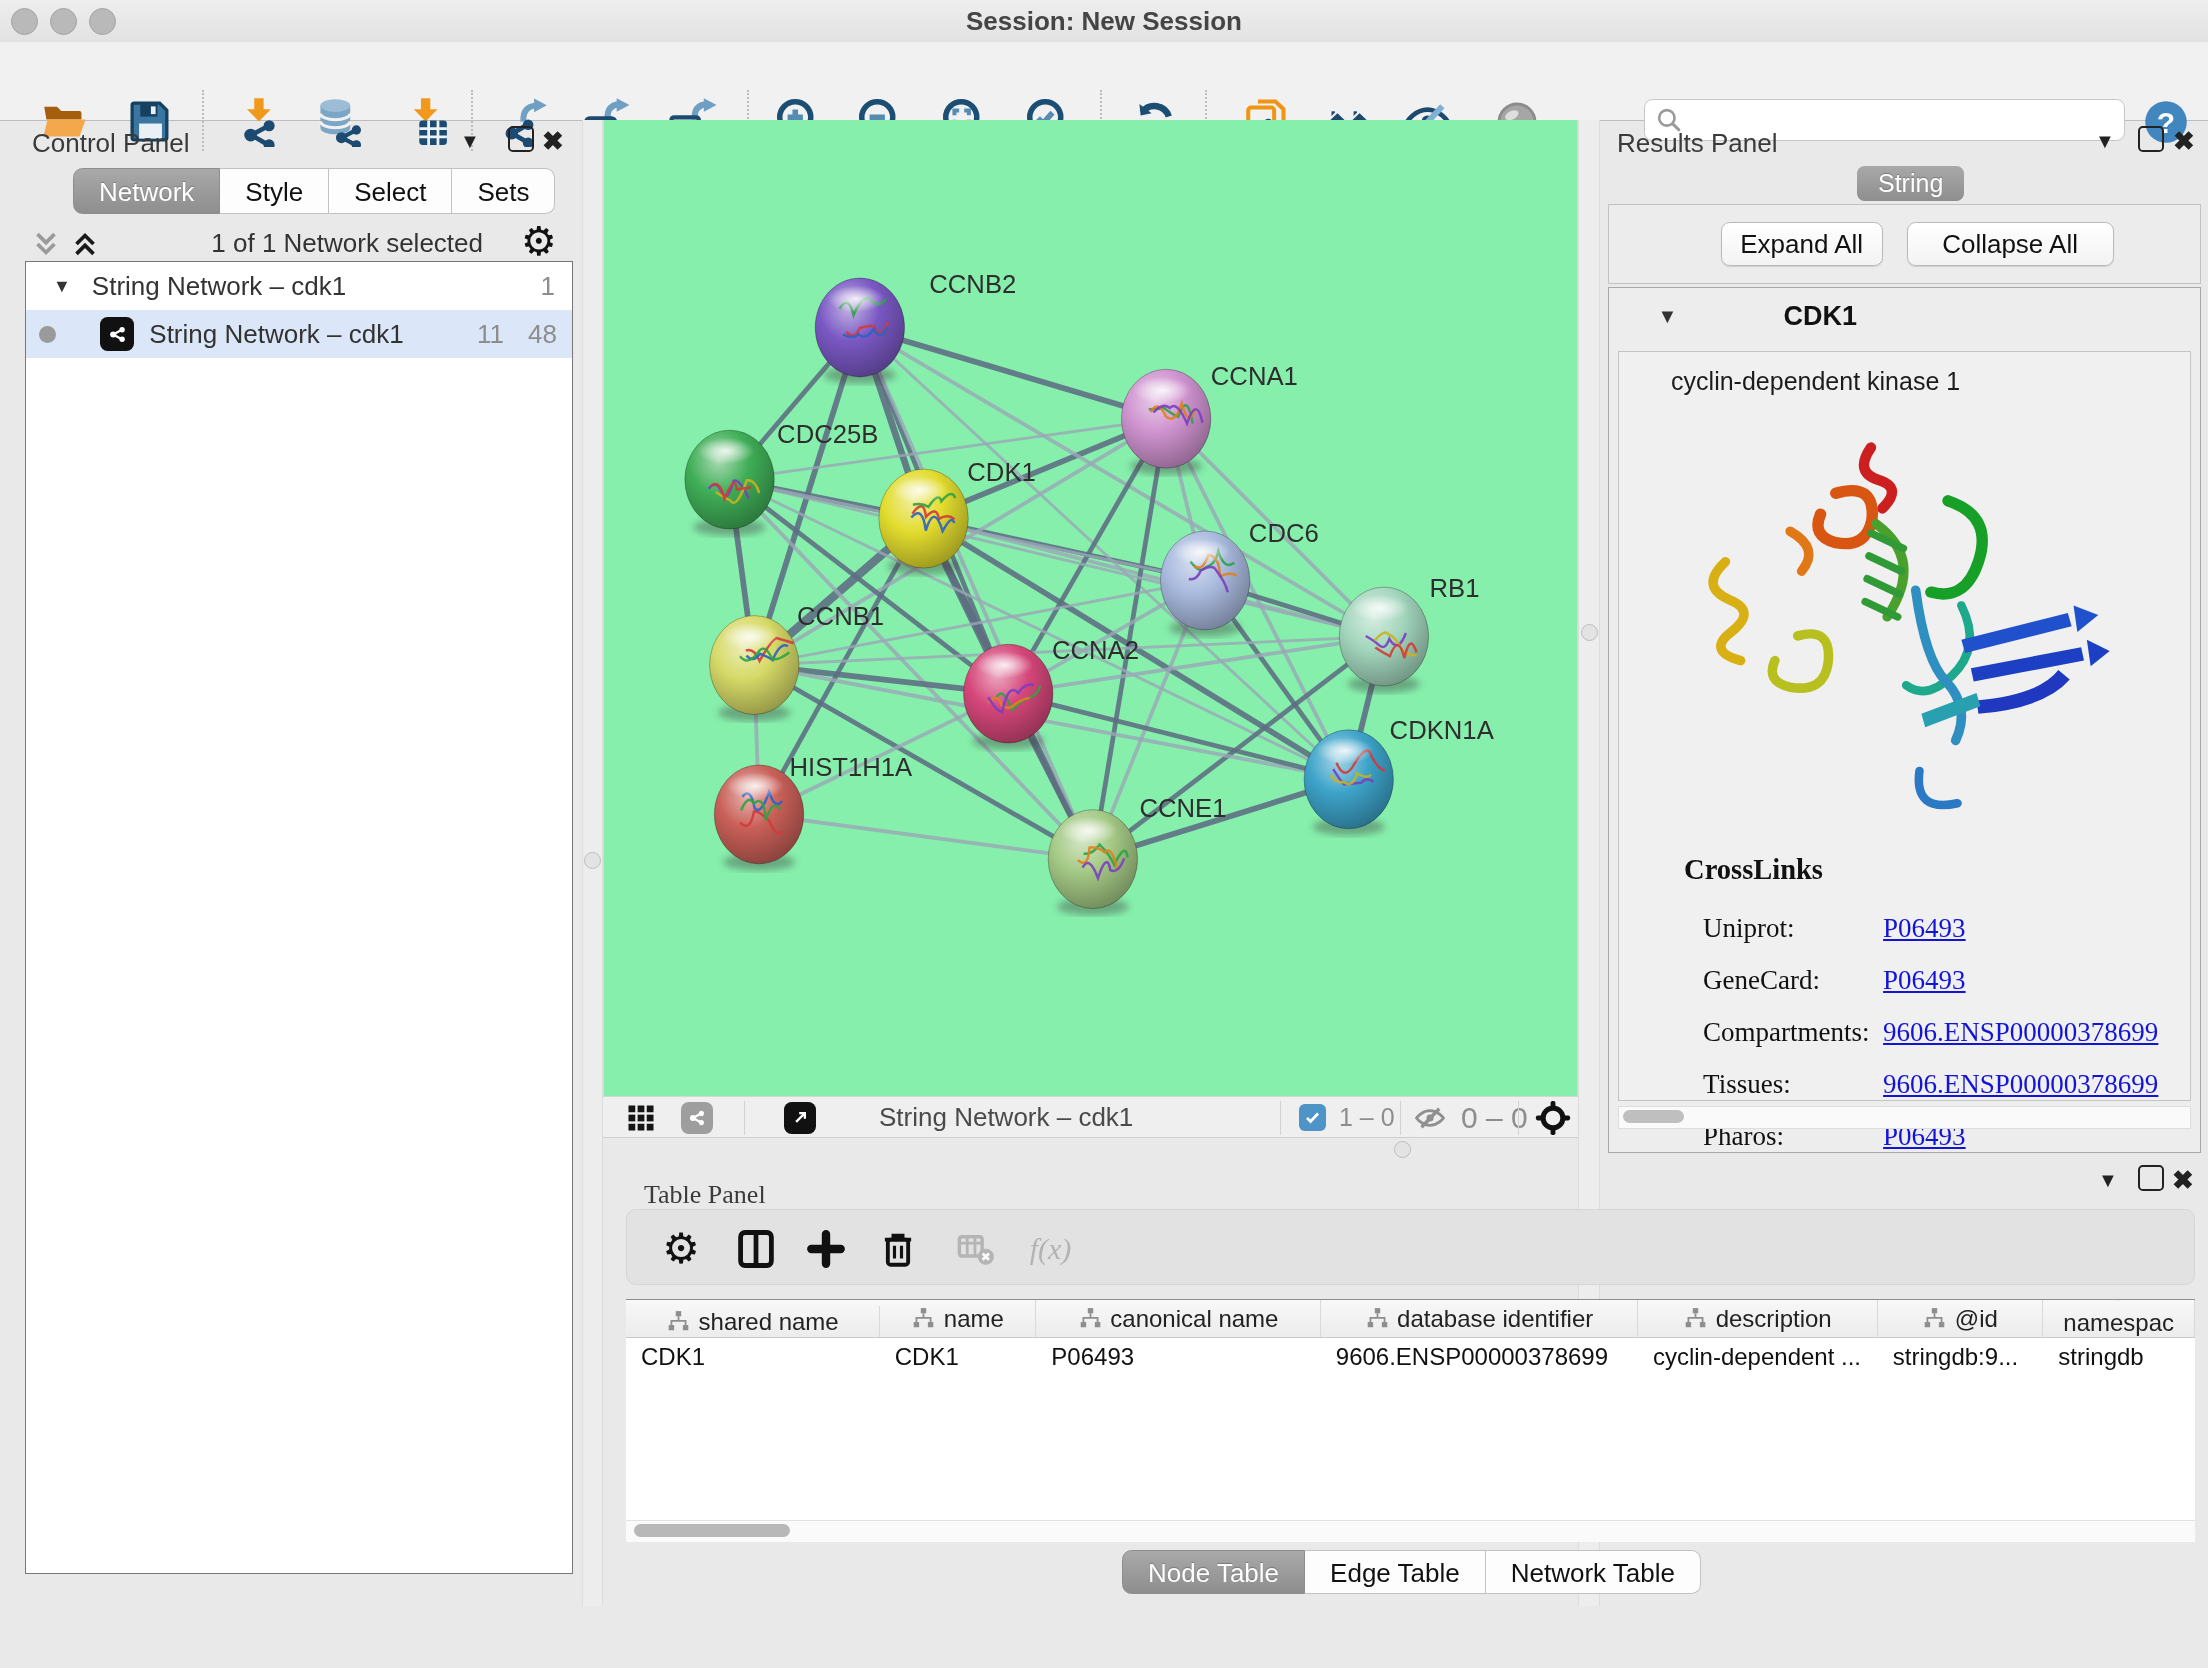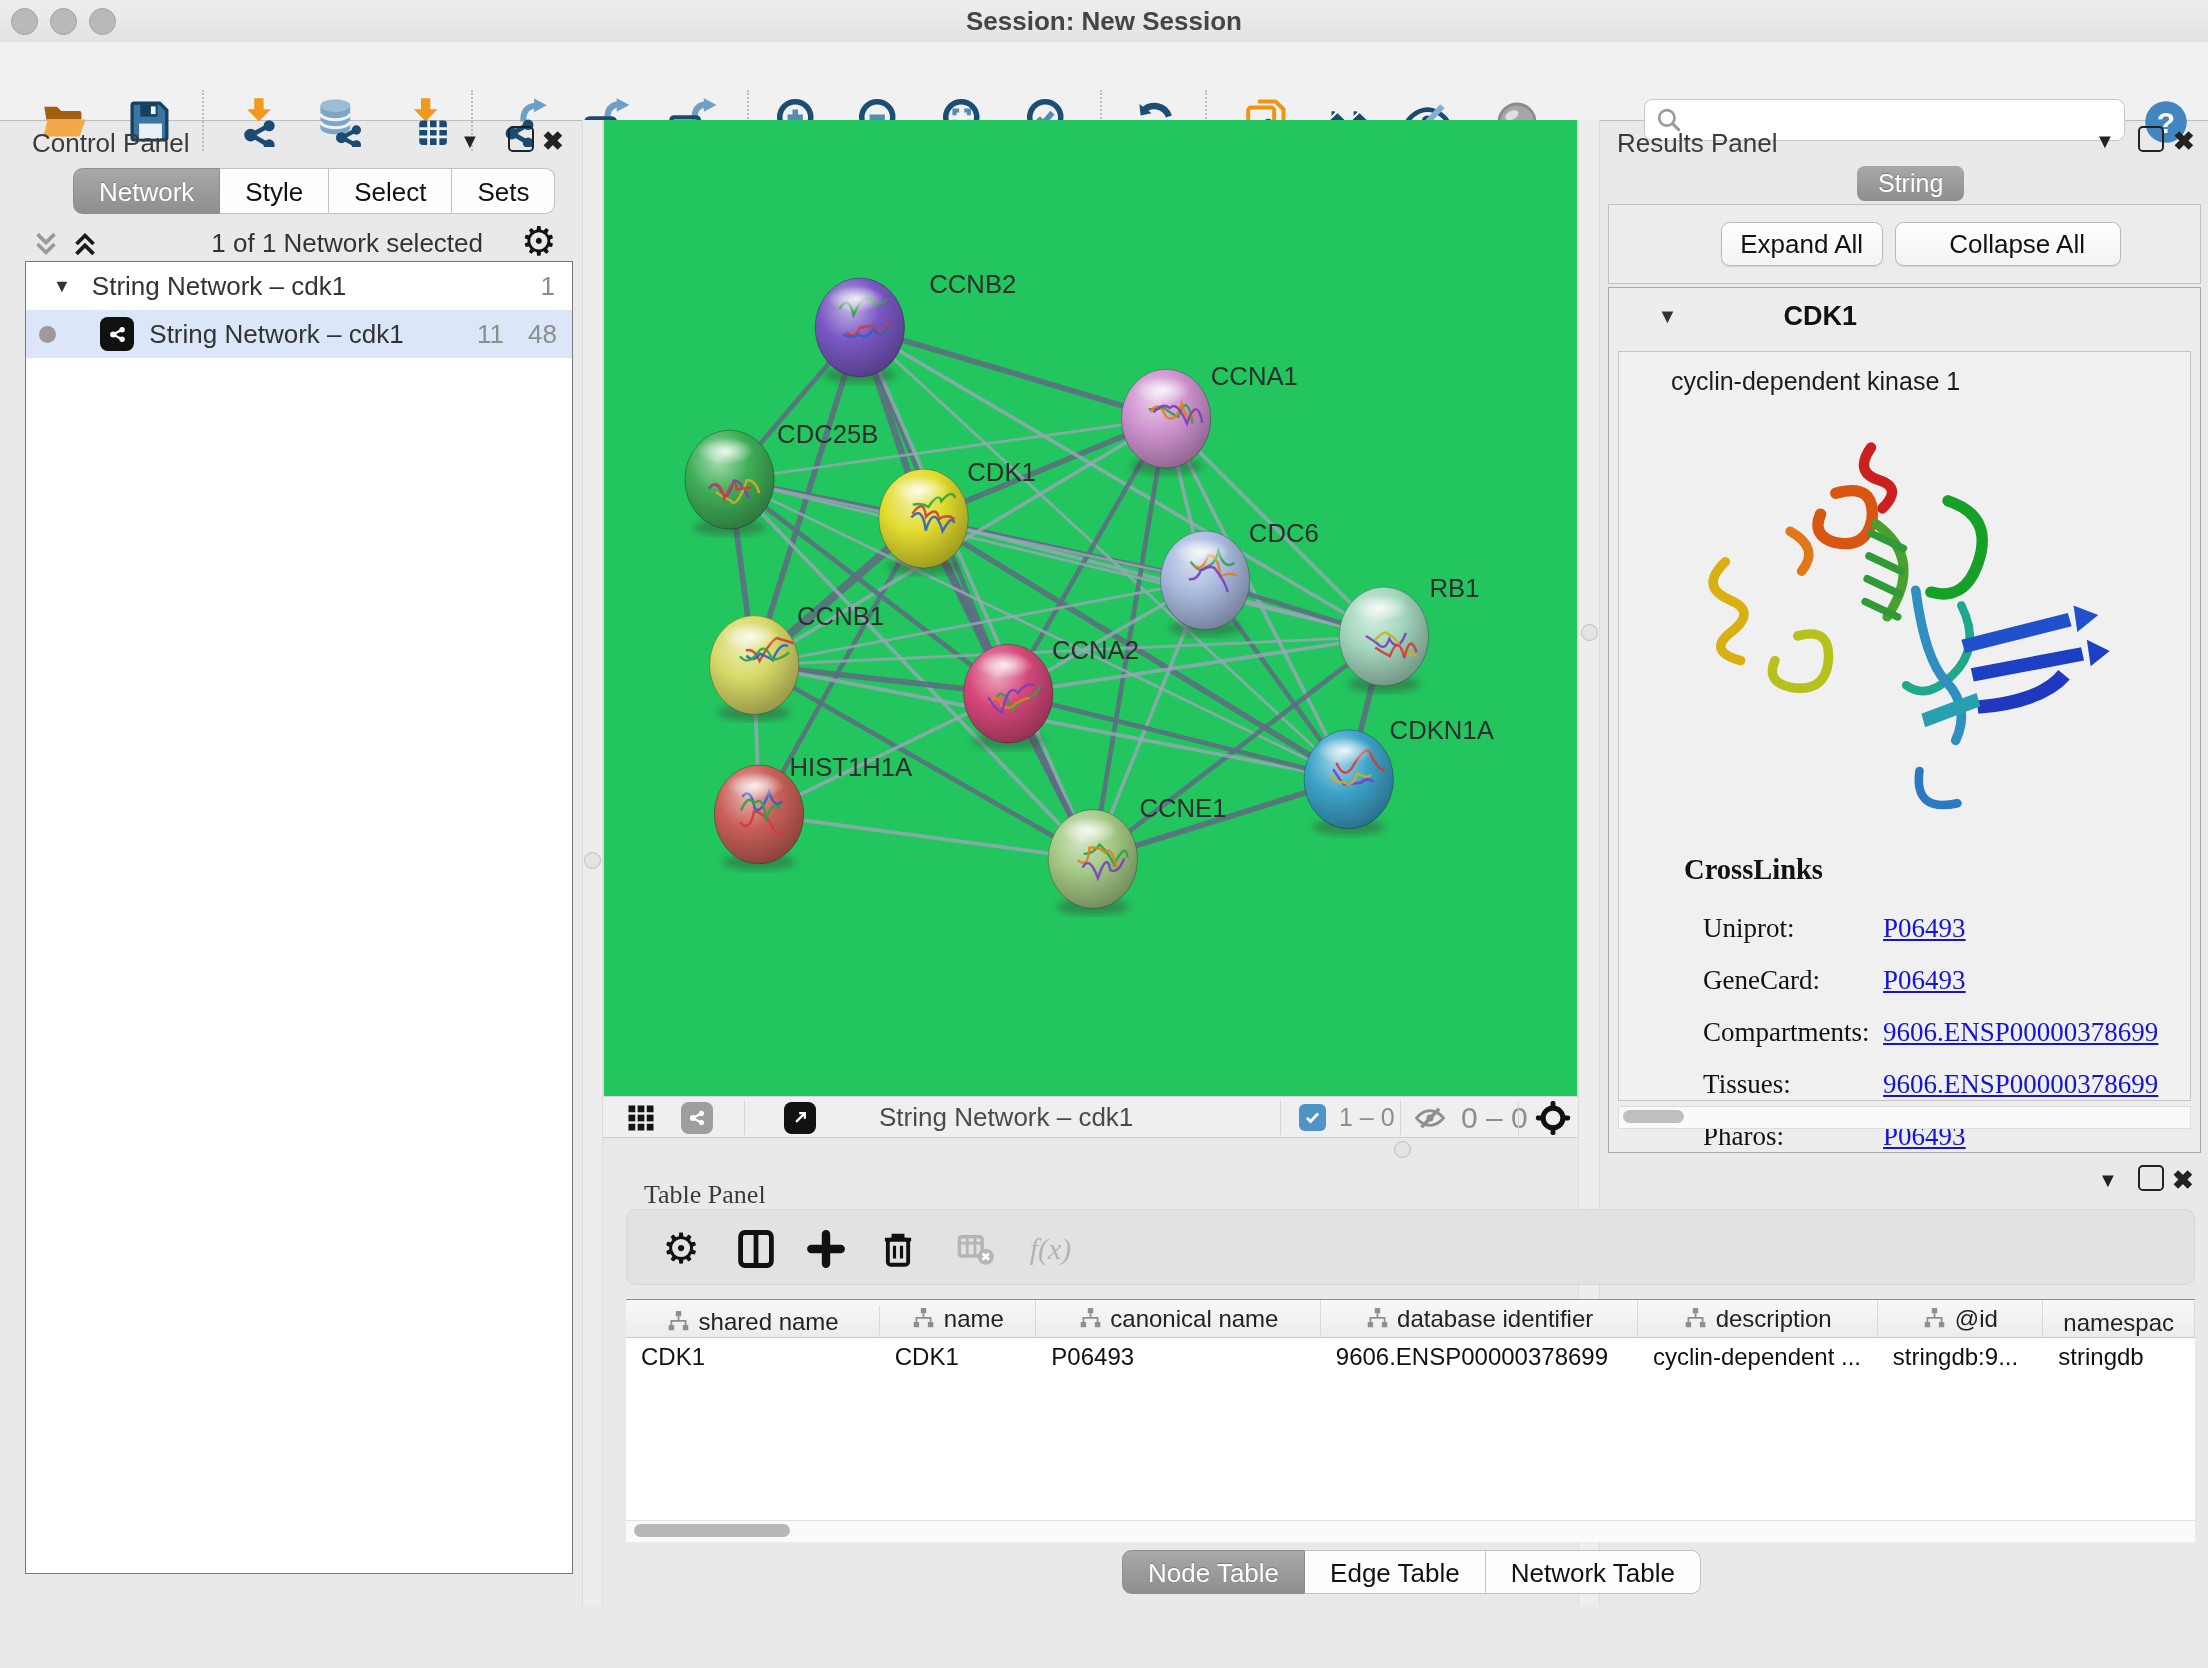--- a/index.html
+++ b/index.html
@@ -27,21 +27,21 @@
             padding:0 25px;font-size:26px;color:#111;cursor:pointer;box-sizing:border-box;}
   .seg .tab:first-child{border-left:1px solid #c2c2c2;border-radius:9.5px 0 0 9.5px;}
   .seg .tab:last-child{border-radius:0 9.5px 9.5px 0;}
   .seg .tab.sel{background:linear-gradient(#a9a9a9,#8e8e8e);color:#fff;text-shadow:0 -1px 1px rgba(0,0,0,.25);border-color:#8e8e8e;}
   .treebox{background:#fff;border:1.9px solid #787878;box-sizing:border-box;}
   .trow{position:relative;height:48px;display:flex;align-items:center;}
   .trow.sel{background:#dbe7f8;}
   .gray{color:#8d8d8d;}
   .sharechip{width:34px;height:34px;border-radius:7.6px;background:#111;display:flex;align-items:center;justify-content:center;}
   
-  .canvas{left:603px;top:120px;width:975px;height:976px;background:#22c55e;border-left:1px solid #d8d8d8;border-right:1px solid #d8d8d8;box-sizing:border-box;}
+  .canvas{left:603px;top:120px;width:975px;height:976px;background:#86efac;border-left:1px solid #d8d8d8;border-right:1px solid #d8d8d8;box-sizing:border-box;}
   .netbar{left:603px;top:1096px;width:975px;height:42px;background:#efefef;border-top:1.9px solid #d5d5d5;border-bottom:1px solid #cfcfcf;box-sizing:border-box;}
   .nbitem{position:absolute;top:4.8px;height:32px;display:flex;align-items:center;}
   .vdiv{position:absolute;top:3.8px;height:34px;width:0;border-left:1.9px solid #d2d2d2;}
   .divider-v{background:#ededed;border-left:1px solid #dcdcdc;border-right:1px solid #dcdcdc;box-sizing:border-box;}
   .handle{position:absolute;width:17px;height:17px;border-radius:50%;background:#e3e3e3;border:1px solid #bdbdbd;box-sizing:border-box;cursor:pointer;}
   
   .rbox{position:absolute;box-sizing:border-box;}
   .btn{background:linear-gradient(#ffffff,#f3f3f3);border:1px solid #b9b9b9;border-radius:8.6px;
        text-align:center;font-size:26px;color:#111;cursor:pointer;box-shadow:0 1px 1px rgba(0,0,0,.12);}
   .stab{background:linear-gradient(#a9a9a9,#8e8e8e);color:#fff;border-radius:7.6px;text-shadow:0 -1px 1px rgba(0,0,0,.25);
@@ -585,21 +585,21 @@
   <div class="abs" style="left:1600px;top:120px;width:609px;height:1486px;">
     <div class="abs ptitle" style="left:17px;top:7.6px;">Results Panel</div>
     <span class="abs pctl" style="left:495px;top:9.5px;font-size:20px;">▼</span>
     <span class="abs pctl" style="left:538px;top:5.7px;width:22px;height:22px;border:2.9px solid #222;border-radius:4.8px;"></span>
     <span class="abs pctl" style="left:573px;top:5.7px;font-weight:bold;">✖</span>
 
     <div class="abs stab" style="left:257px;top:46px;">String</div>
 
     <div class="abs rbox" style="left:7.6px;top:84px;width:593px;height:80px;background:#ececec;border:1.9px solid #c2c2c2;">
       <div class="abs btn" style="left:112px;top:17px;width:160px;height:42px;line-height:42px;">Expand All</div>
-      <div class="abs btn" style="left:286px;top:17px;width:205px;height:42px;line-height:42px;padding-left:19px;">Collapse All</div>
+      <div class="abs btn" style="left:298px;top:17px;width:205px;height:42px;line-height:42px;">Collapse All</div>
     </div>
 
     <div class="abs rbox" style="left:7.6px;top:167px;width:593px;height:866px;background:#ededed;border:1.9px solid #a8a8a8;">
       <div class="abs" style="left:0;top:0;width:590px;height:63px;">
         <span class="abs" style="left:49px;top:17px;font-size:20px;">▼</span>
         <span class="abs" style="left:175px;top:13.3px;font-weight:bold;font-size:27px;color:#111;">CDK1</span>
       </div>
       <div class="abs" style="left:9.5px;top:63px;width:571px;height:748px;background:#f0f0f0;border:1px solid #c4c4c4;">
         <div class="abs" style="left:52px;top:15px;font-size:25px;color:#1c1c1c;">cyclin-dependent kinase 1</div>
 

